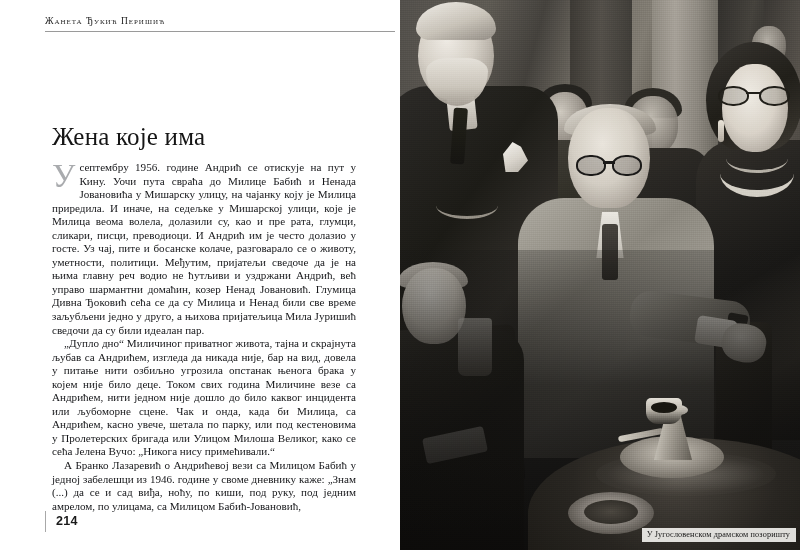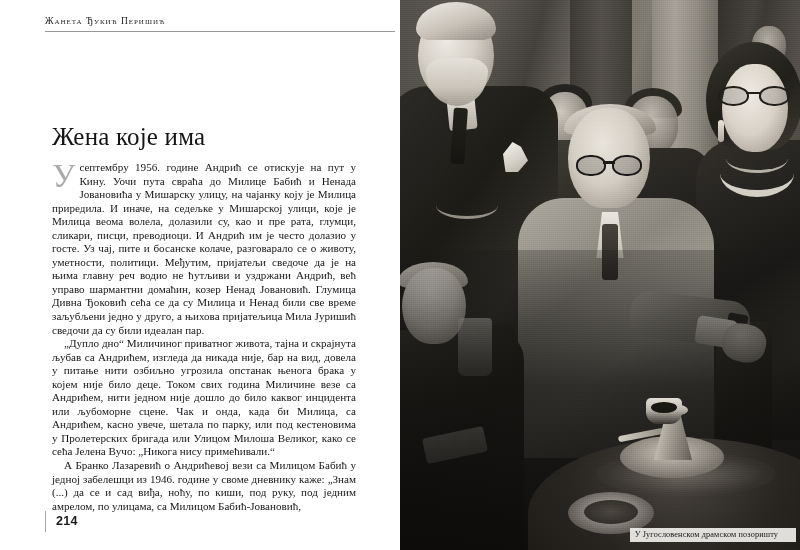--- a/index.html
+++ b/index.html
@@ -481,21 +481,21 @@
   }
 
   .photo-caption {
     position: absolute;
     right: 4px;
     bottom: 8px;
     background: rgba(244,243,239,.90);
     color: #141414;
     font-size: 8.2px;
     line-height: 11px;
-    padding: 1px 18px 2px 5px;
+    padding: 1px 6px 2px 5px;
     letter-spacing: .15px;
     white-space: nowrap;
     font-family: "Liberation Serif", "DejaVu Serif", serif;
   }
 </style>
 </head>
 <body>
 
 <div class="page-spread">
 

